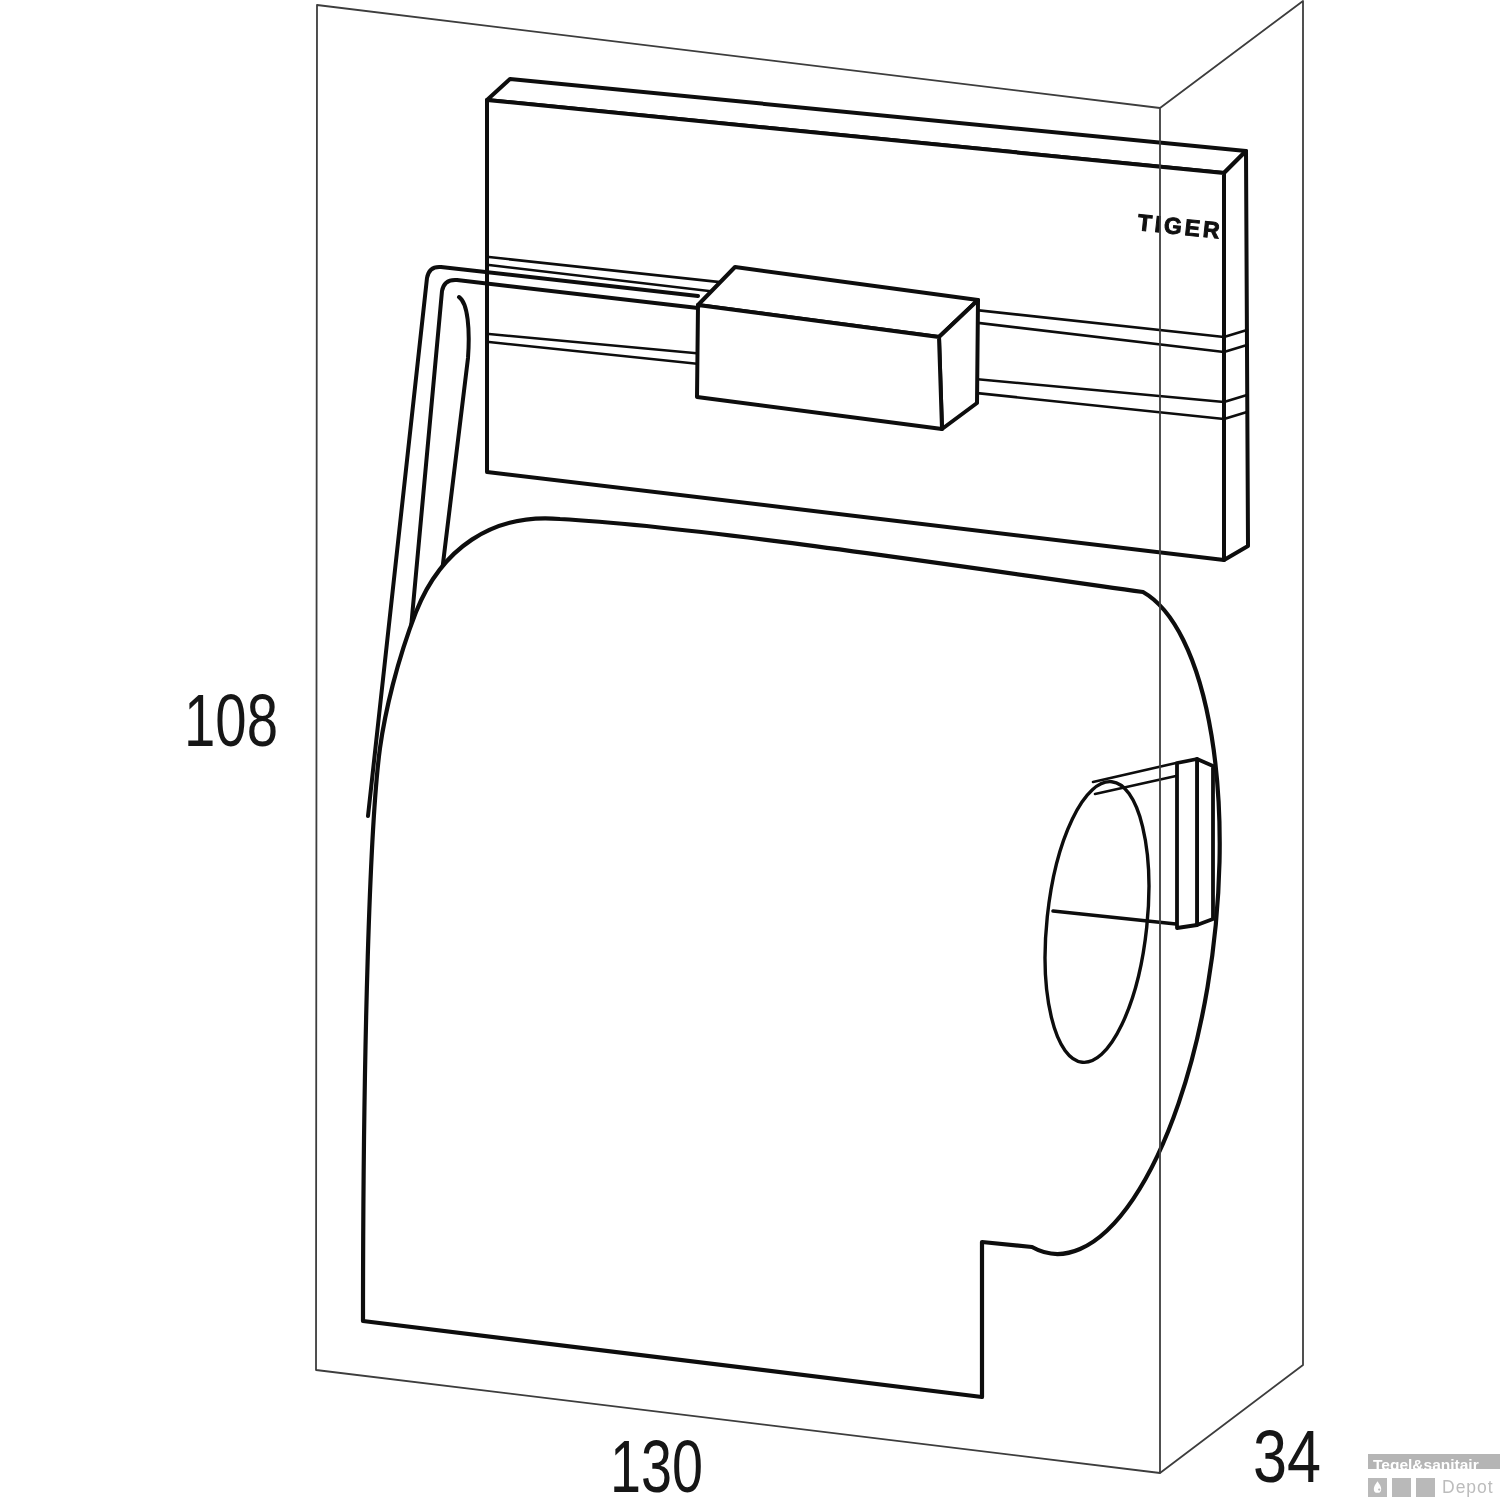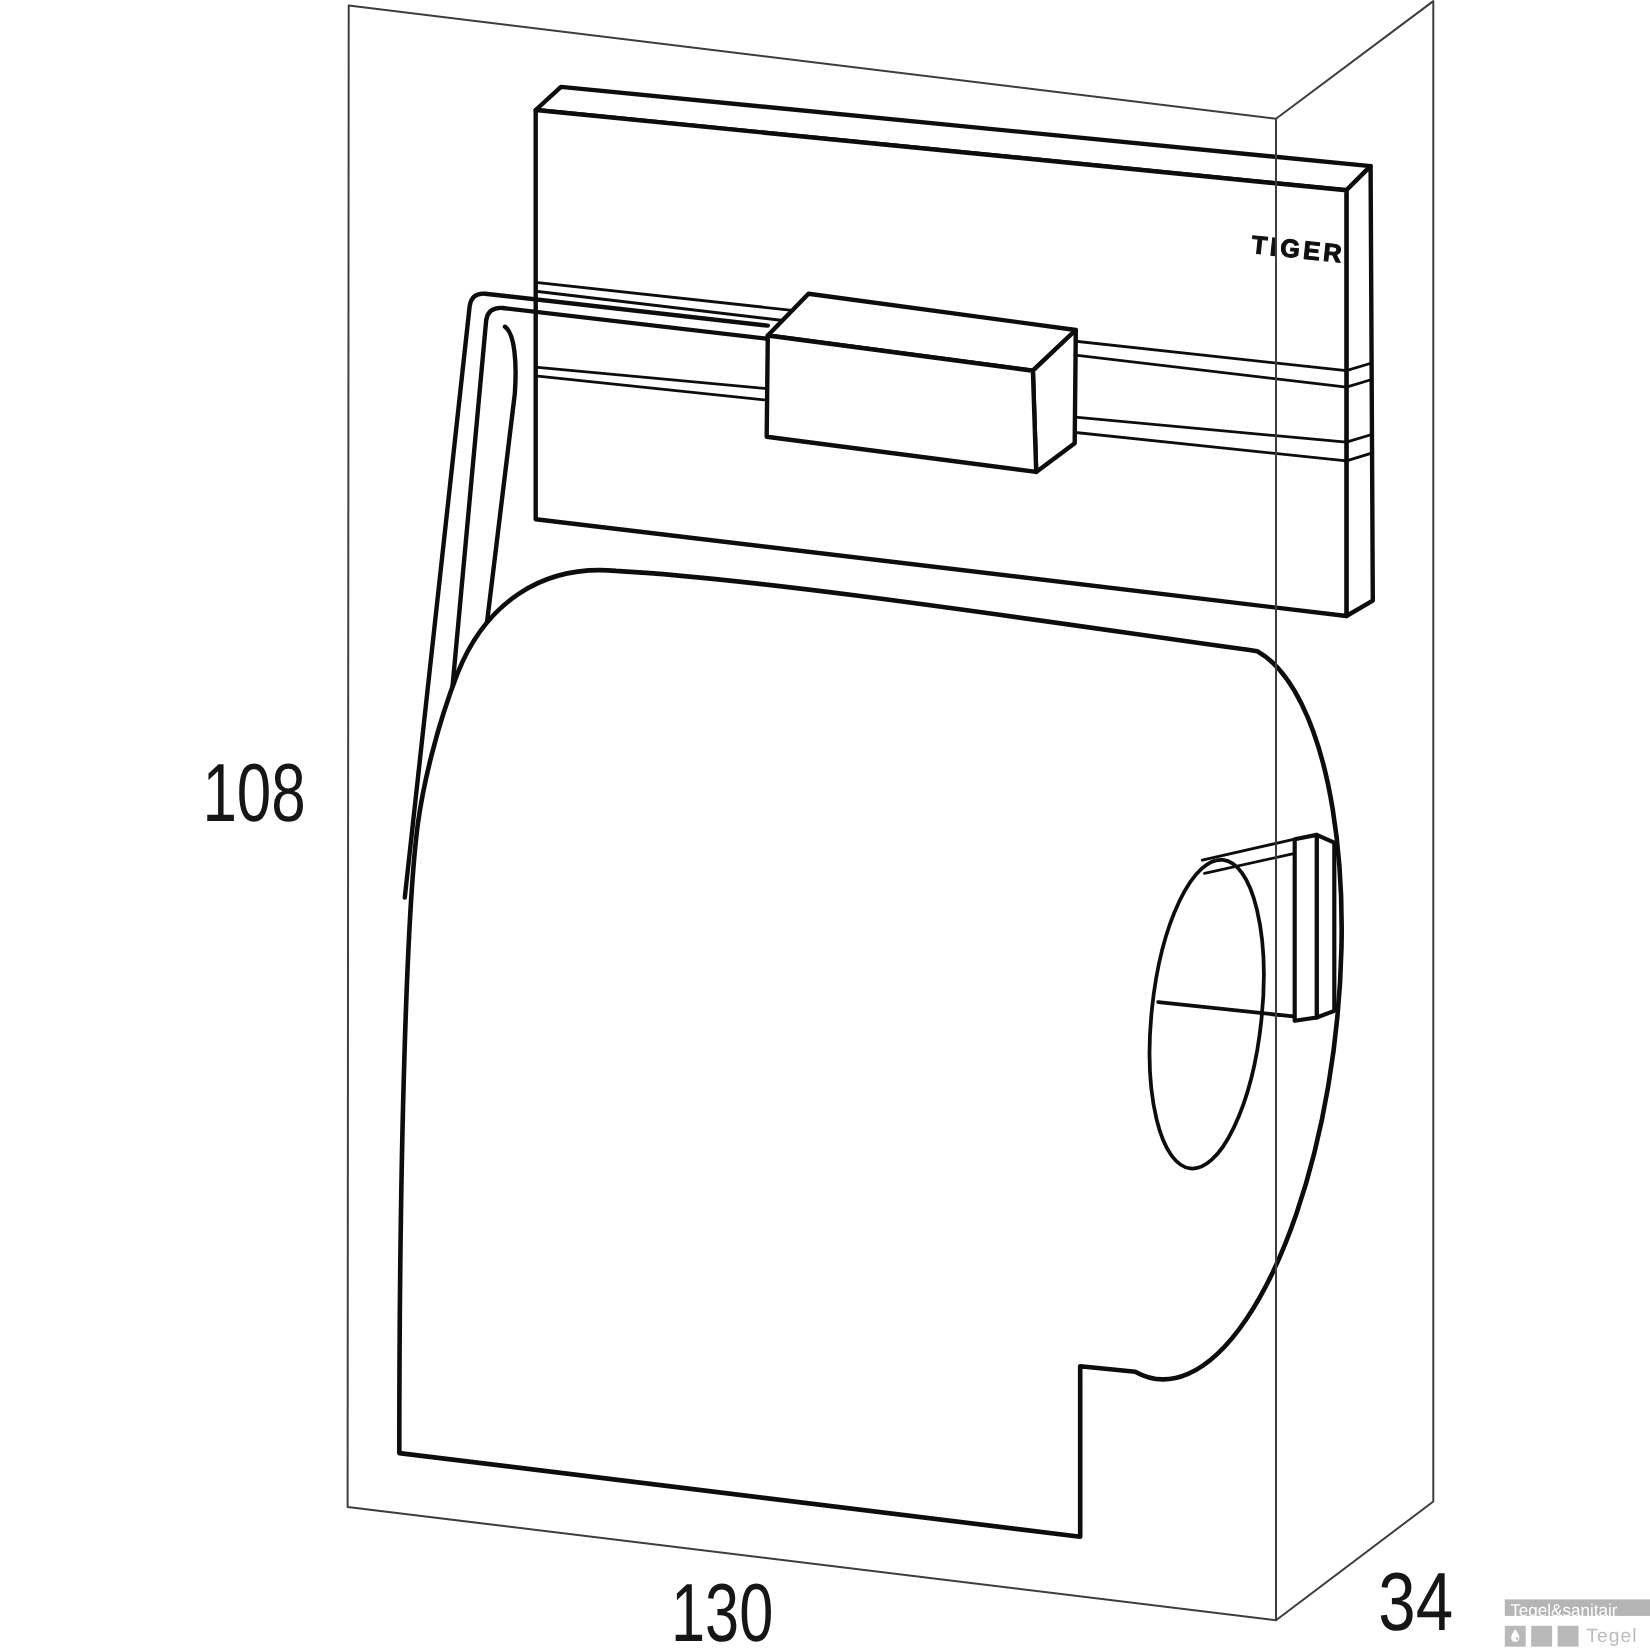--- a/index.html
+++ b/index.html
@@ -7,21 +7,21 @@
     position:relative;width:1500px;height:1500px;background:#ffffff;
     font-family:"Liberation Sans", sans-serif;overflow:hidden;
   }
   .stage svg{position:absolute;left:0;top:0;}
   .dim-label{fill:#161616;font-family:"Liberation Sans",sans-serif;font-size:75px;font-weight:400;}
   .tiger-logo{fill:#101010;stroke:#101010;stroke-width:1;font-family:"Liberation Sans",sans-serif;
     font-weight:700;font-size:23px;letter-spacing:3px;}
   
   .wm{position:absolute;left:1366px;top:1452px;width:134px;height:46px;}
   .wm-banner{position:absolute;left:2px;top:2px;width:132px;height:15px;background:#b5b5b5;
-    color:#ffffff;font-weight:400;font-size:15.5px;line-height:21px;padding-left:5px;
+    color:#ffffff;font-weight:700;font-size:15.5px;line-height:21px;padding-left:5px;
     box-sizing:border-box;letter-spacing:0px;white-space:nowrap;overflow:hidden;}
   .wm-row{position:absolute;left:2px;top:26px;height:19px;display:flex;gap:5px;align-items:center;}
   .wm-sq{width:19px;height:19px;background:#b9b9b9;position:relative;}
   .wm-sq svg{position:absolute;left:0;top:0;}
   .wm-depot{color:#bcbcbc;font-size:17.5px;font-weight:400;letter-spacing:1px;line-height:19px;margin-left:2px;}
 </style>
 </head>
 <body>
 
 <div class="stage">
@@ -91,17 +91,17 @@
     <div class="wm-banner">Tegel&amp;sanitair</div>
     <div class="wm-row">
       <div class="wm-sq">
         <svg width="19" height="19" viewBox="0 0 19 19">
           <path d="M9.5,3.2 C11.6,6.2 13.2,8.6 13.2,10.9 A3.7,3.9 0 0 1 5.8,10.9 C5.8,8.6 7.4,6.2 9.5,3.2 Z" fill="#ffffff"></path>
           <circle cx="11.2" cy="11.6" r="1.1" fill="#b9b9b9"></circle>
         </svg>
       </div>
       <div class="wm-sq"></div>
       <div class="wm-sq"></div>
-      <div class="wm-depot">Tegel</div>
+      <div class="wm-depot">Depot</div>
     </div>
   </div>
 
 </div>
 
 </body></html>

